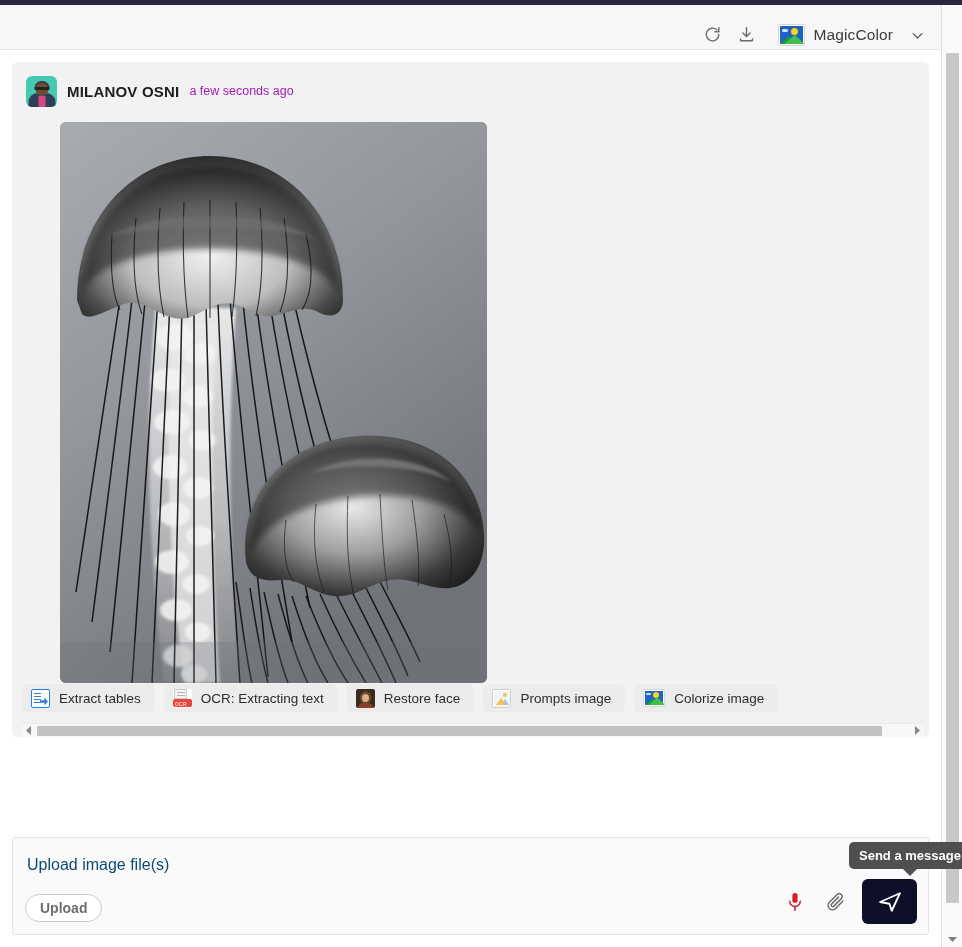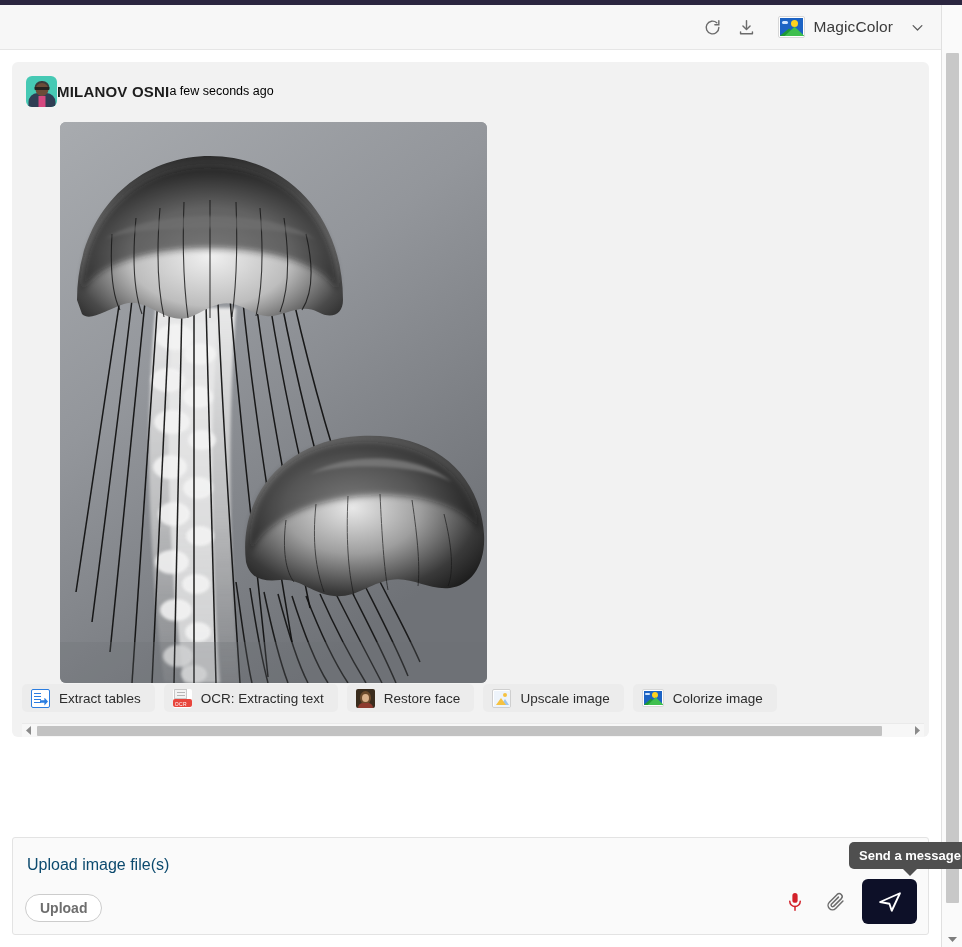--- a/index.html
+++ b/index.html
@@ -26,21 +26,21 @@
     background: #2b2640;
   }
 
   
   .header {
     position: absolute;
     left: 0; top: 5px;
     width: 941px; height: 45px;
     background: #f7f7f7;
     display: flex;
-    align-items: center;
+    align-items: flex-end;
     justify-content: flex-end;
     padding-right: 12px;
     border-bottom: 1px solid #e6e6e6;
   }
   .hdr-icon-btn {
     width: 30px; height: 30px;
     display: flex; align-items: center; justify-content: center;
     cursor: pointer;
     margin-right: 4px;
   }
@@ -93,20 +93,21 @@
     left: 12px; top: 12px;
     width: 917px;
     background: #f2f2f2;
     border-radius: 6px;
     padding: 12px 0 0 0;
   }
 
   .msg-head {
     display: flex;
     align-items: center;
+    gap: 10px;
     padding: 0 0 0 14px;
     height: 34px;
   }
   .avatar {
     width: 31px; height: 31px;
     border-radius: 6px;
     flex: none;
     position: relative;
     overflow: hidden;
     background: #46c9b4;
@@ -142,21 +143,21 @@
   }
 
   .author {
     font-size: 15px;
     font-weight: bold;
     color: #1d1d1d;
     letter-spacing: .2px;
   }
   .timestamp {
     font-size: 12.5px;
-    color: #000000;
+    color: #a21caf;
     text-align: right;
   }
 
   .msg-body { padding: 14px 14px 0 48px; }
 
   
   .photo {
     width: 427px;
     height: 561px;
     border-radius: 6px;
@@ -578,21 +579,21 @@
             <span>Restore face</span>
           </div>
 
           <div class="chip">
             <span class="chip-ico ico-up">
               <span class="sq"></span>
                 <span class="dot"></span>
                 <span class="tri2"></span>
                 <span class="tri"></span>
             </span>
-            <span>Upscale image</span>
+            <span>Prompts image</span>
           </div>
 
           <div class="chip">
             <span class="chip-ico pic-icon" style="width:22px;height:18px;border-radius:2px;">
               <span class="sky"></span>
               <span class="cloud" style="left:2px;top:3px;width:5px;height:2px;"></span>
               <span class="sun" style="right:5px;top:2px;width:6px;height:6px;"></span>
               <span class="hill1" style="left:1px;bottom:1px;width:20px;height:8px;clip-path:polygon(0 100%,38% 18%,70% 100%);"></span>
               <span class="hill2" style="left:1px;bottom:1px;width:20px;height:9px;clip-path:polygon(20% 100%,60% 15%,100% 100%);"></span>
             </span>

